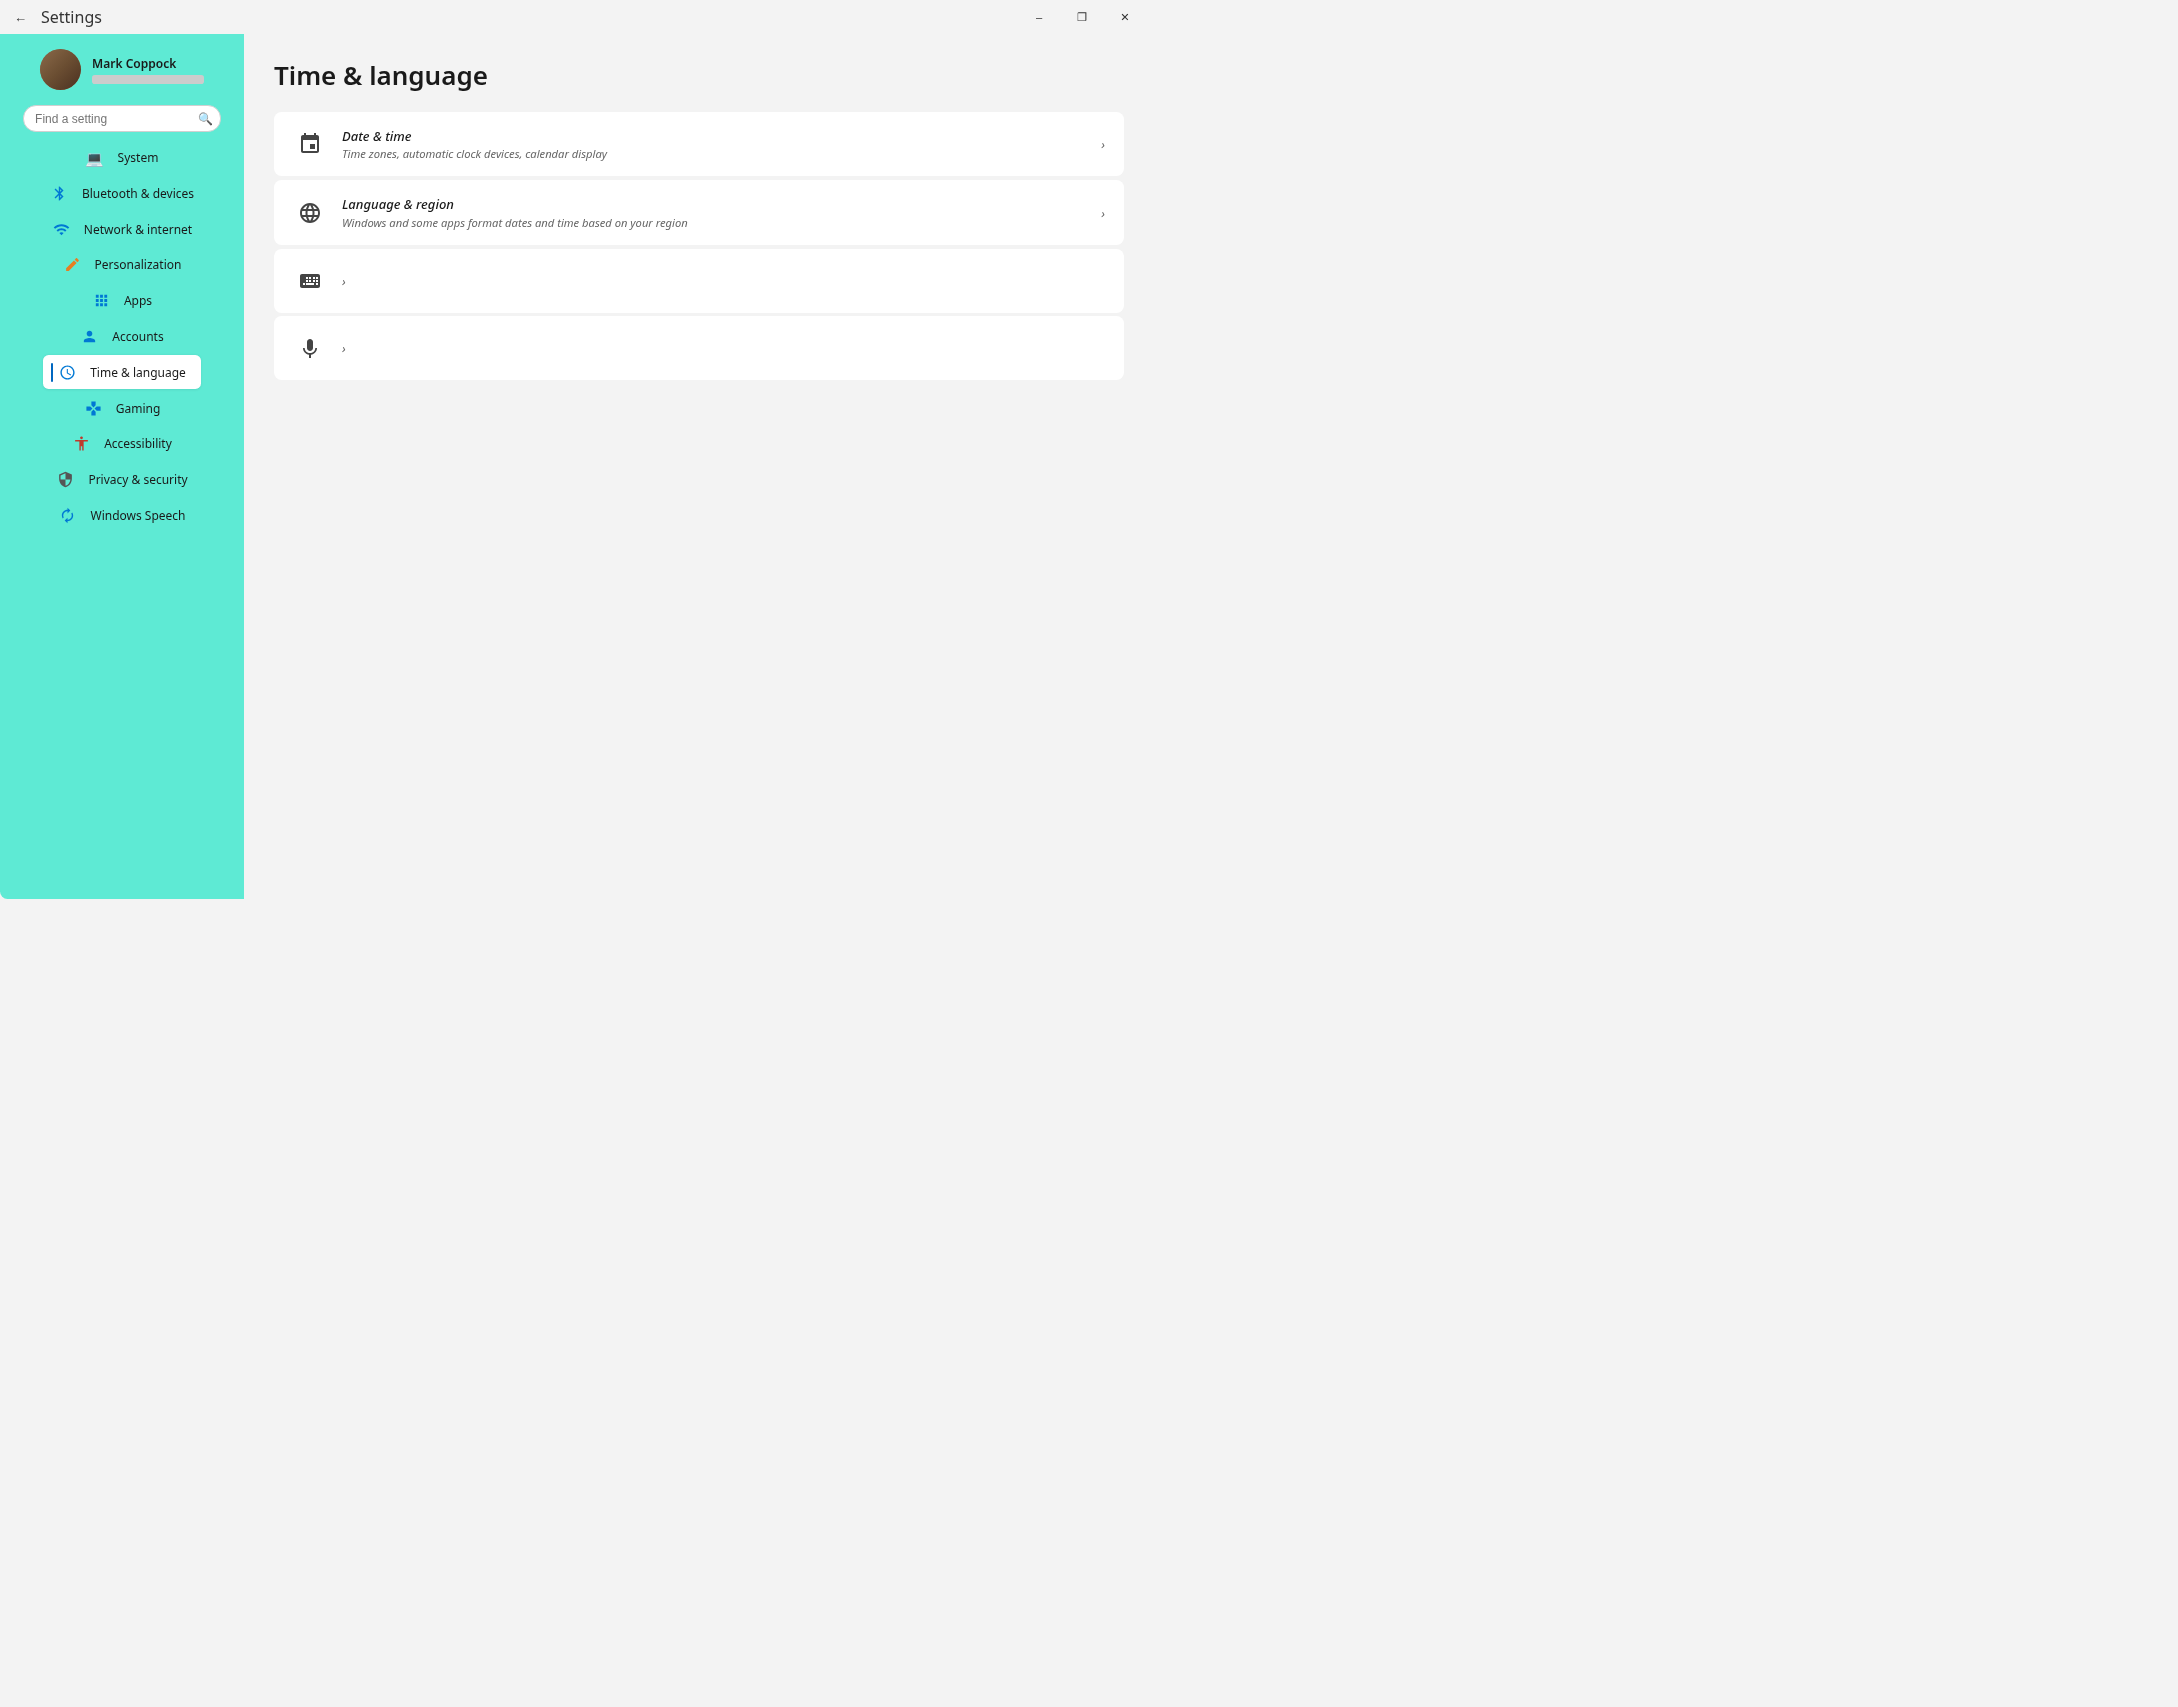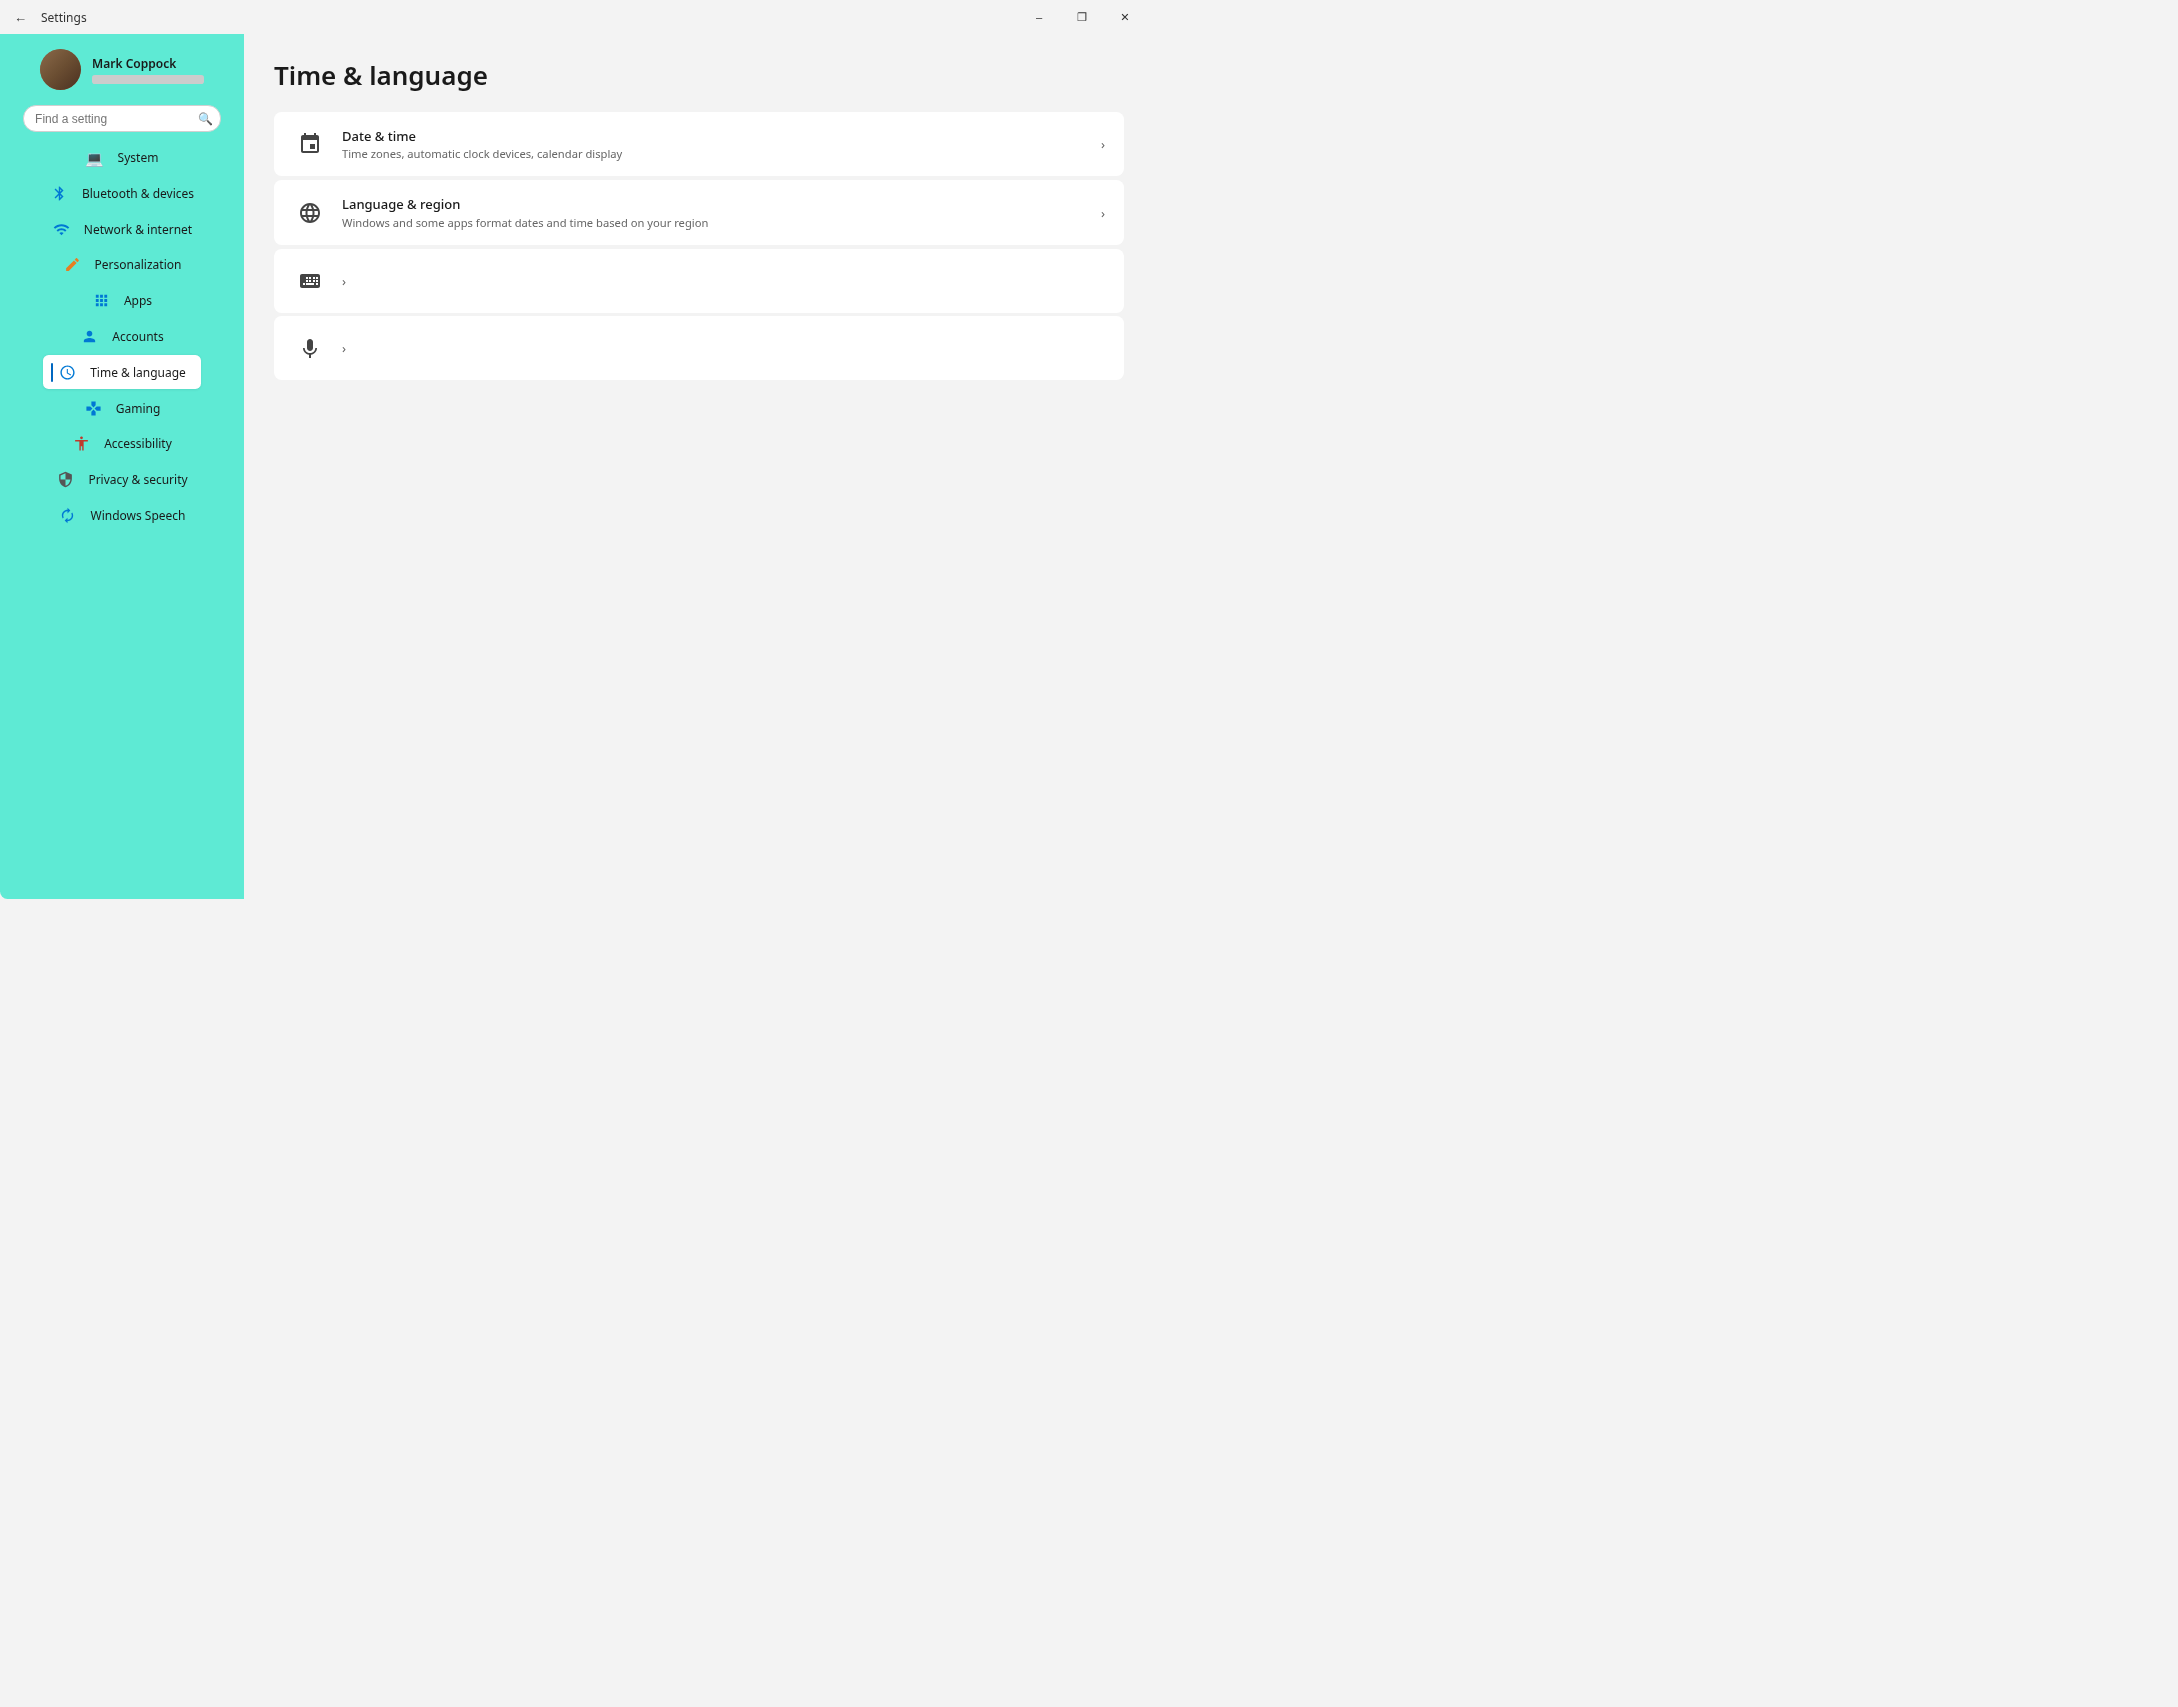--- a/index.html
+++ b/index.html
@@ -29,21 +29,21 @@
       padding: 0 7.5px;
       justify-content: space-between;
       flex-shrink: 0;
     }
     .titlebar-left {
       display: flex;
       align-items: center;
       gap: 7.5px;
     }
     .titlebar-title {
-      font-size: 12px;
+      font-size: 16px;
       color: #333;
     }
     .titlebar-controls {
       display: flex;
       gap: 0;
     }
     .titlebar-btn {
       width: 43px;
       height: 30px;
       display: flex;
@@ -205,20 +205,21 @@
     }
     .setting-item {
       background: white;
       border-radius: 7.5px;
       padding: 15px 19px;
       display: flex;
       align-items: center;
       gap: 15px;
       cursor: pointer;
       transition: background 0.1s;
+      font-style: italic;
     }
     .setting-icon {
       width: 34px;
       height: 34px;
       display: flex;
       align-items: center;
       justify-content: center;
       font-size: 20.6px;
       flex-shrink: 0;
       color: #444;

